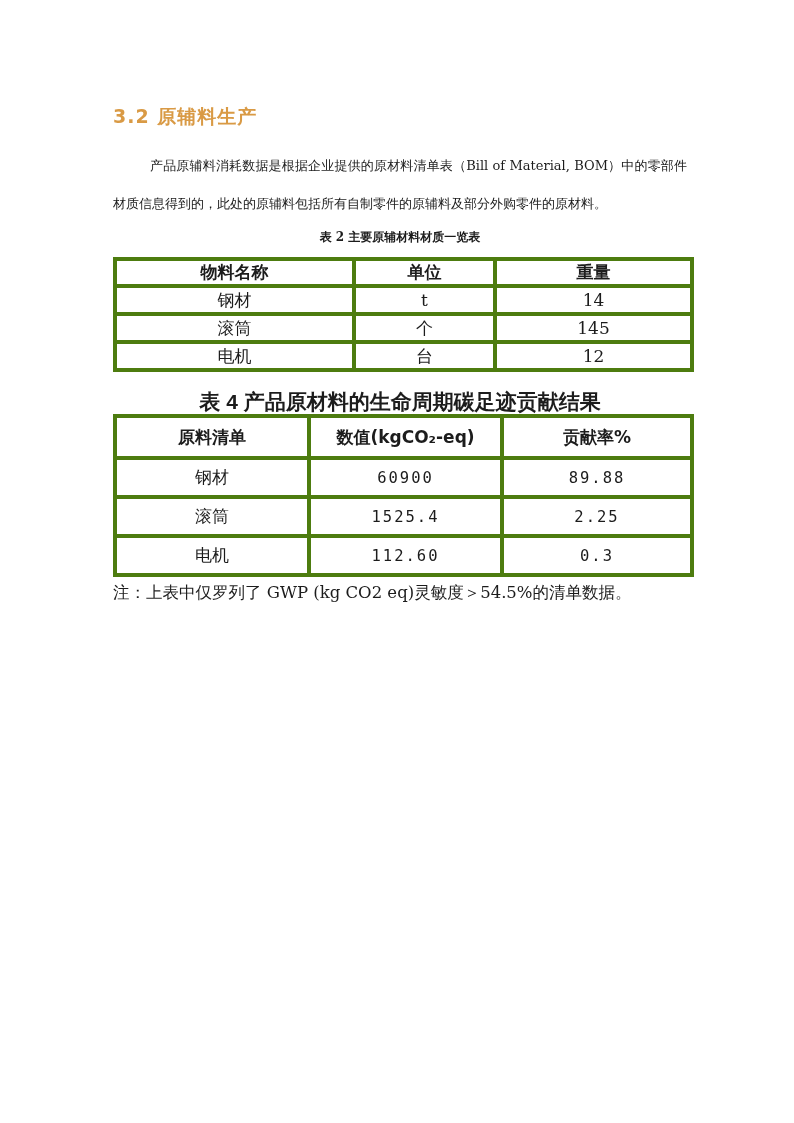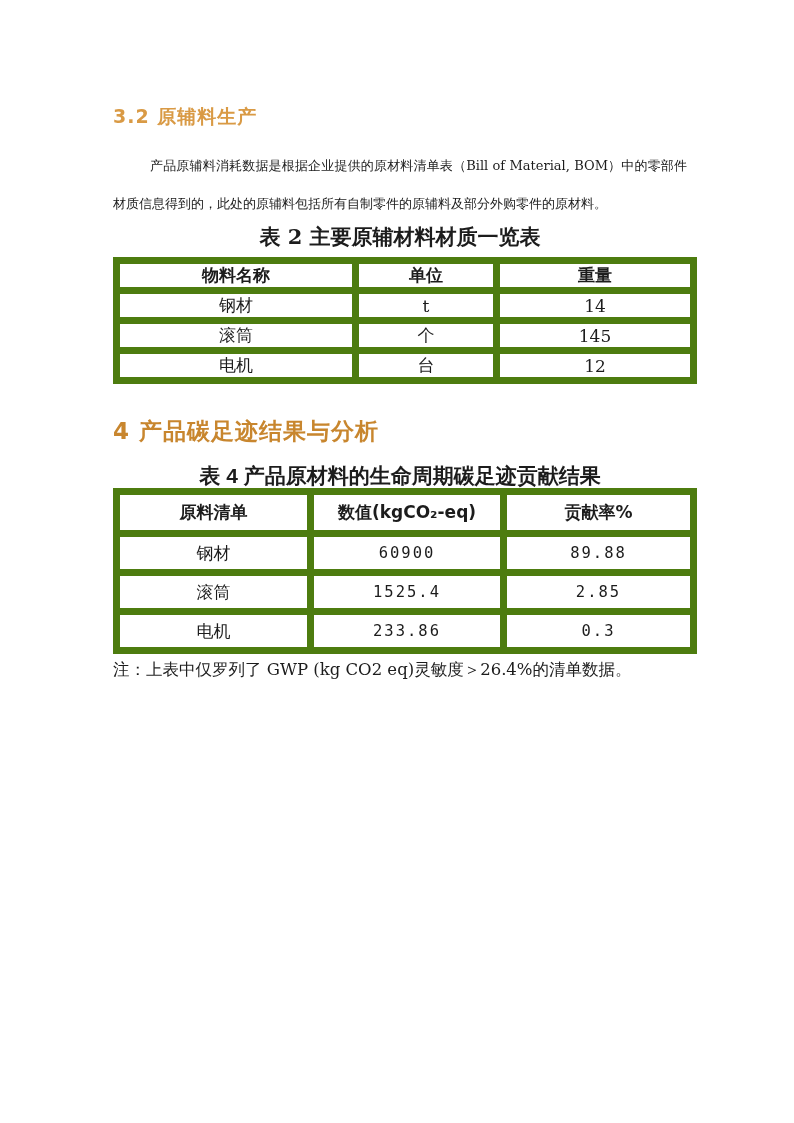--- a/index.html
+++ b/index.html
@@ -36,38 +36,38 @@
     font-size: 13px;
     line-height: 38px;
     text-align: justify;
     text-indent: 37px;
   }
   p.body.first { margin-top: 18px; }
   p.body.s4 { line-height: 37px; }
   .caption {
     text-align: center;
     font-weight: bold;
-    font-size: 21px;
+    font-size: 12px;
     line-height: 24px;
     margin-top: 2px;
   }
   .caption.c3 { margin-top: 0; font-size: 17px; }
   .caption.c4 {
     margin-top: 18px;
     font-size: 21px;
     font-family: Liberation Sans, sans-serif;
   }
   table {
     width: 577px;
     border-collapse: collapse;
     table-layout: fixed;
     border: 2px solid #333333;
   }
   th, td {
-    border: 7px solid #4d7c0f;
+    border: 4px solid #4d7c0f;
     text-align: center;
     vertical-align: middle;
     font-size: 17px;
     font-weight: normal;
   }
   th { font-weight: bold; }
   .t2 { margin-top: 8px; }
   .t2 th { height: 27px; }
   .t2 td { height: 28px; }
   .t3 { margin-top: 2px; }
@@ -137,21 +137,20 @@
         <td>145</td>
       </tr>
       <tr>
         <td>电机</td>
         <td>台</td>
         <td>12</td>
       </tr>
     </tbody>
   </table>
 
-  <div class="h-main">4 产品碳足迹结果与分析</div>
 
 
 
 
   <div class="caption c4">表 4   产品原材料的生命周期碳足迹贡献结果</div>
 
   <table class="t4">
     <colgroup>
         <col style="width:194px">
         <col style="width:193px">
@@ -166,27 +165,27 @@
     </thead>
     <tbody>
       <tr>
         <td>钢材</td>
         <td class="num">60900</td>
         <td class="num">89.88</td>
       </tr>
       <tr>
         <td>滚筒</td>
         <td class="num">1525.4</td>
-        <td class="num">2.85</td>
+        <td class="num">2.25</td>
       </tr>
       <tr>
         <td>电机</td>
-        <td class="num">233.86</td>
+        <td class="num">112.60</td>
         <td class="num">0.3</td>
       </tr>
     </tbody>
   </table>
 
-  <p class="note">注：上表中仅罗列了 GWP (kg CO2 eq)灵敏度＞26.4%的清单数据。</p>
+  <p class="note">注：上表中仅罗列了 GWP (kg CO2 eq)灵敏度＞54.5%的清单数据。</p>
 
   <div class="pageno">7</div>
 
 </div>
 
 </body></html>

